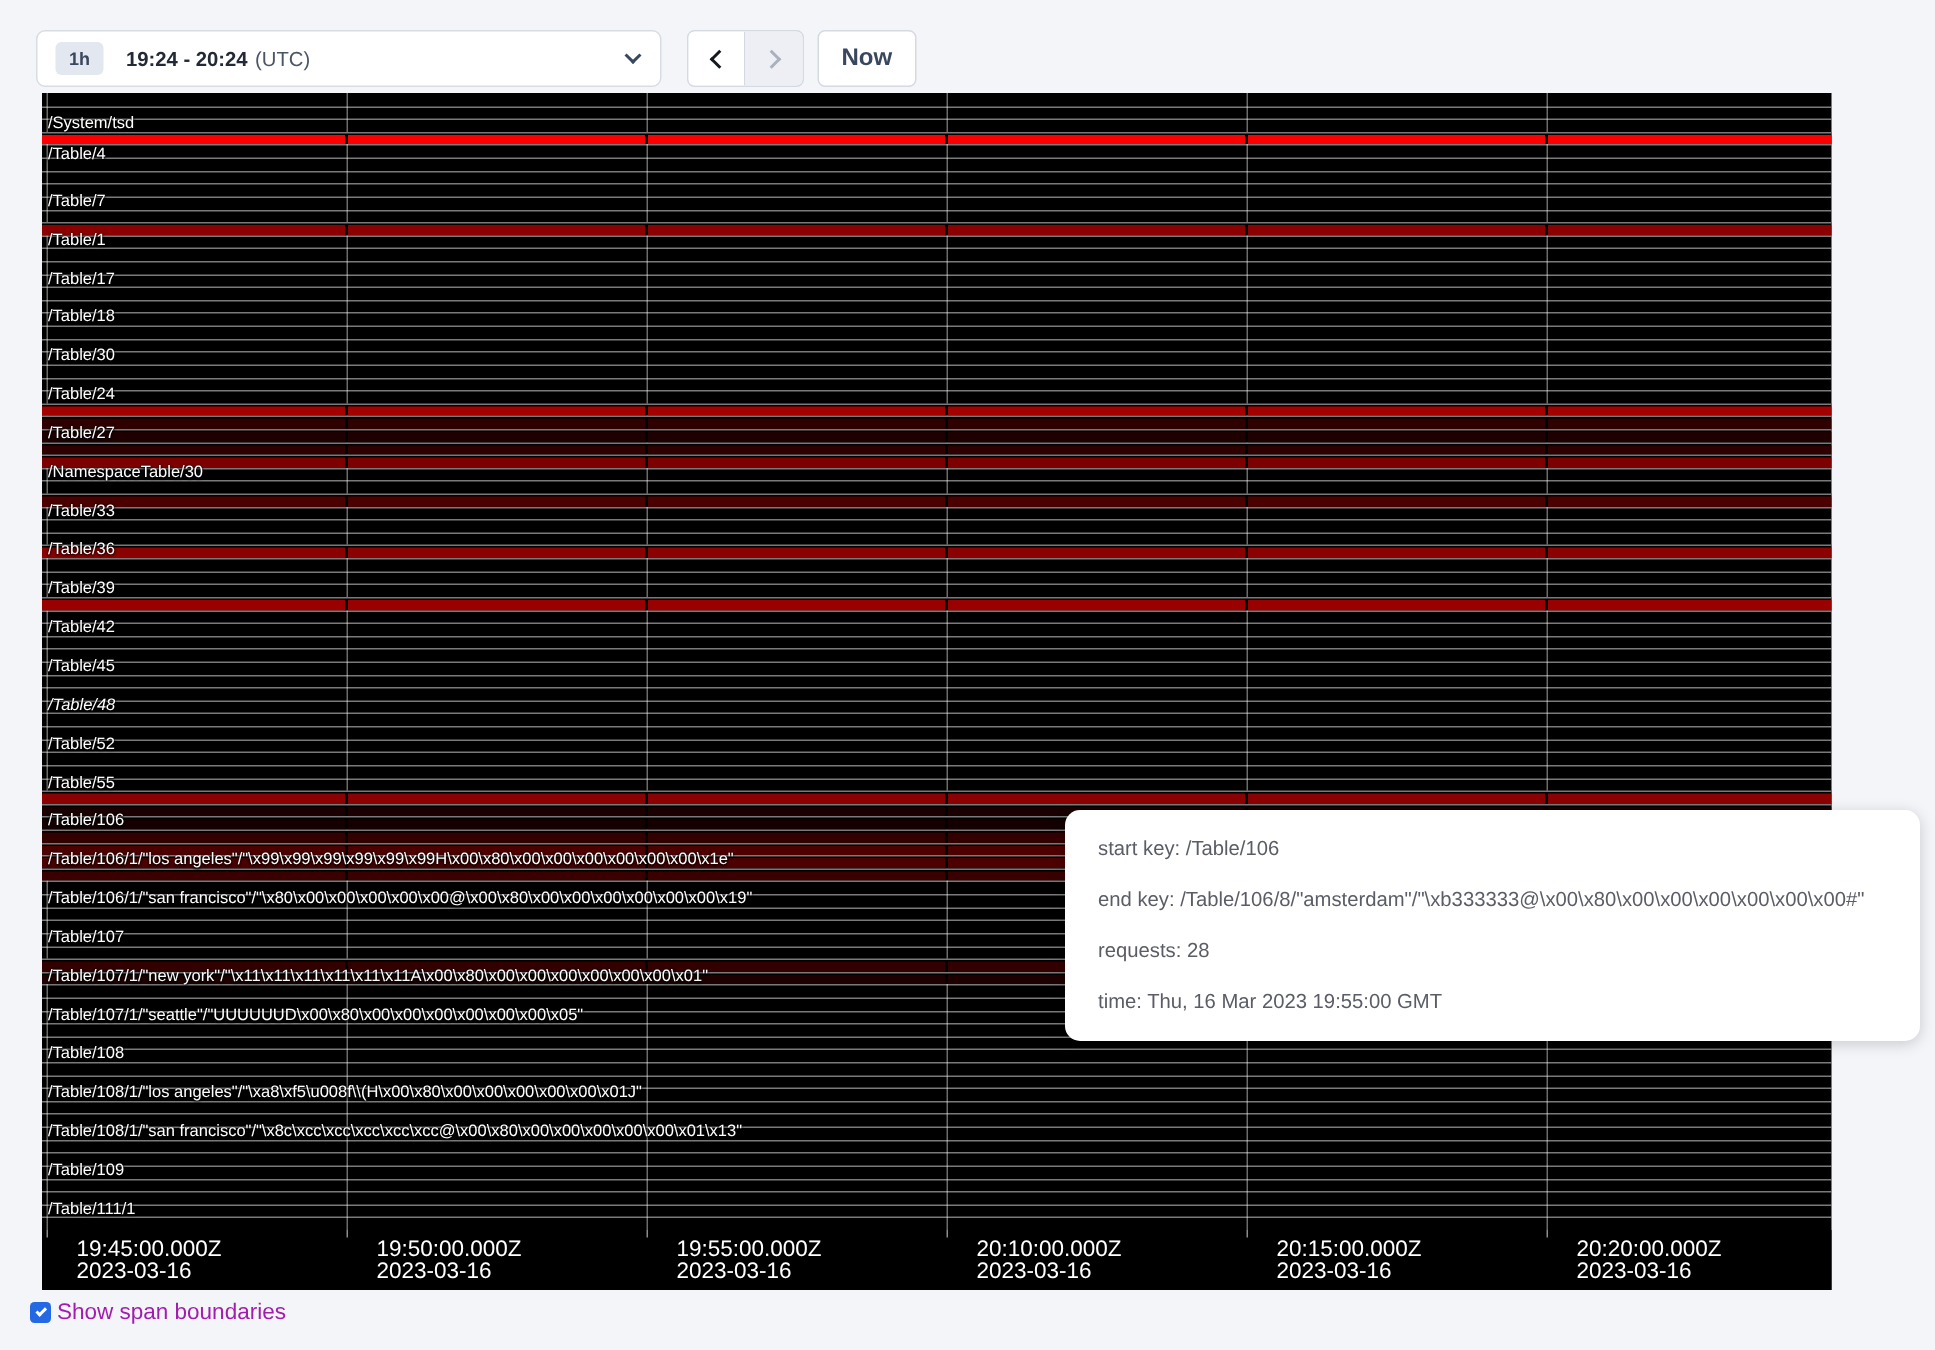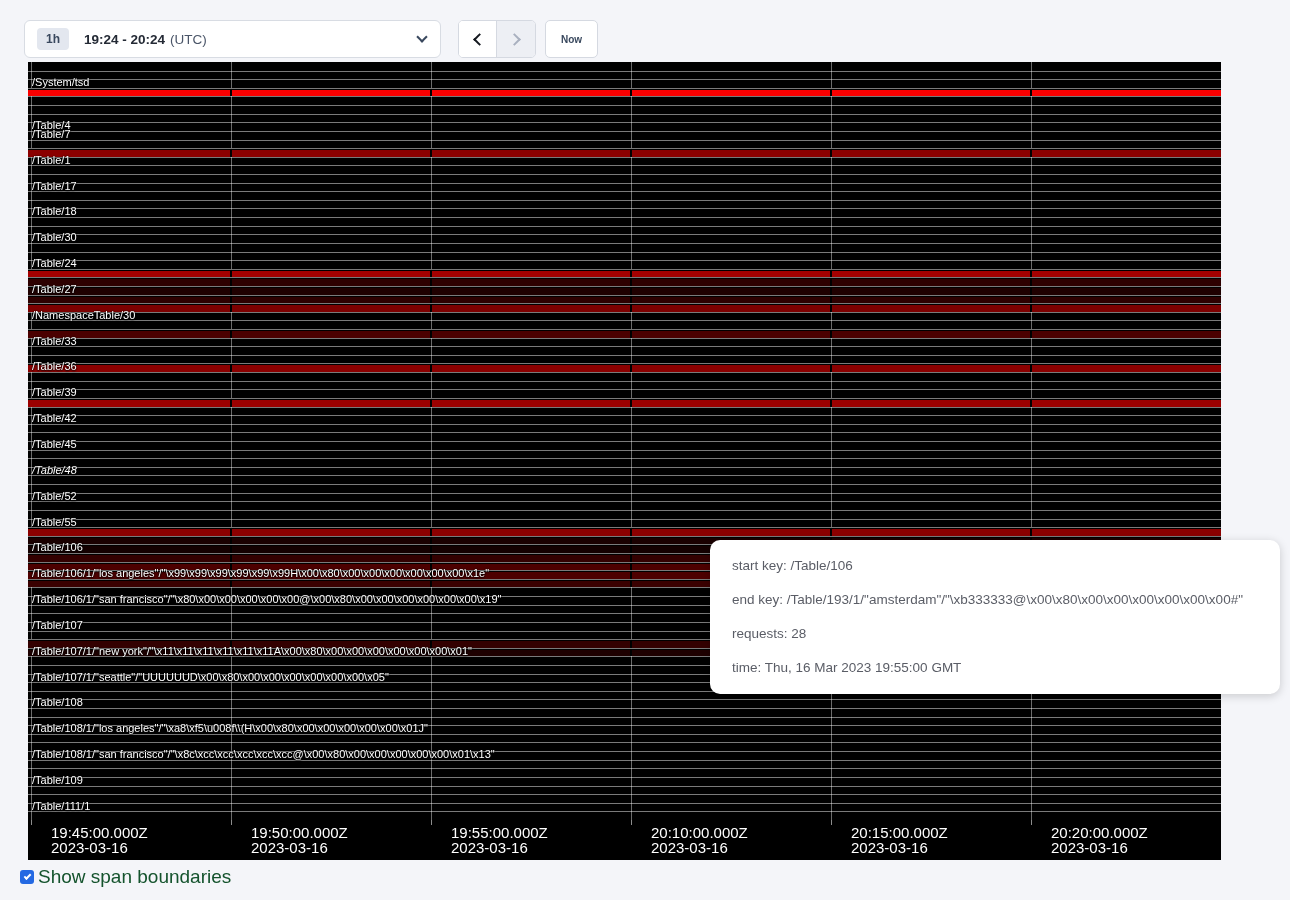--- a/index.html
+++ b/index.html
@@ -29,21 +29,21 @@
     border:1px solid #d5d9e1; border-radius:5px; display:flex; overflow:hidden; background:#fff;
   }
   .nav-btn { width:50%; display:flex; align-items:center; justify-content:center; cursor:pointer; }
   .nav-btn.prev { border-right:1px solid #d5d9e1; background:#fff; }
   .nav-btn.next { background:#edeff4; cursor:default; }
   .chev-left  { width:9px; height:9px; border-left:2.5px solid #14181f; border-bottom:2.5px solid #14181f; transform:rotate(45deg); margin-left:3px; }
   .chev-right { width:9px; height:9px; border-left:2.5px solid #a9b0bf; border-bottom:2.5px solid #a9b0bf; transform:rotate(225deg); margin-right:3px; }
   .now-btn {
     position:absolute; left:545px; top:20px; height:38px; padding:0 15px;
     background:#fff; border:1px solid #d5d9e1; border-radius:5px;
-    font-size:10px; font-weight:bold; color:#39485e; cursor:pointer;
+    font-size:16px; font-weight:bold; color:#39485e; cursor:pointer;
     display:flex; align-items:center;
   }
   
   .kv-canvas {
     position:absolute; left:28px; top:62px; width:1193px; height:798px;
     background:#000;
   }
   .kv-rows { position:absolute; left:0; top:0; width:1193px; height:758px; overflow:hidden; }
   .grid-line { position:absolute; top:0; width:1px; height:758px; background:rgba(255,255,255,0.42); }
   .hm-row { position:absolute; left:0; width:1193px; border-top:1px solid rgba(255,255,255,0.48); }
@@ -63,21 +63,21 @@
   }
   .kv-tooltip p { font-size:13.5px; color:#5a5d66; line-height:14px; margin-bottom:20px; white-space:nowrap; }
   .kv-tooltip p:last-child { margin-bottom:0; }
   
   .footer-row { position:absolute; left:20px; top:866px; display:flex; align-items:center; }
   .checkbox {
     width:14px; height:14px; background:#2469e3; border-radius:3px;
     display:flex; align-items:center; justify-content:center; cursor:pointer;
   }
   .checkmark { width:7px; height:4px; border-left:2px solid #fff; border-bottom:2px solid #fff; transform:rotate(-45deg); margin-top:-2px; }
-  .checkbox-label { margin-left:4px; font-size:19px; color:#14532d;text-align:center; }
+  .checkbox-label { margin-left:4px; font-size:15px; color:#a21caf;text-align:center; }
 </style>
 </head>
 <body>
 
 <div class="time-select">
   <span class="range-badge">1h</span>
   <span class="range-text">19:24 - 20:24</span>
   <span class="range-suffix">(UTC)</span>
   <span class="chev chev-down"></span>
 </div>
@@ -316,21 +316,21 @@
       <div class="hm-row" style="top: 680.48px; height: 8.61px;"></div>
       <div class="hm-row" style="top: 689.09px; height: 8.61px;"></div>
       <div class="hm-row" style="top: 697.7px; height: 8.61px;"></div>
       <div class="hm-row" style="top: 706.32px; height: 8.61px;"></div>
       <div class="hm-row" style="top: 714.93px; height: 8.61px;"></div>
       <div class="hm-row" style="top: 723.55px; height: 8.61px;"></div>
       <div class="hm-row" style="top: 732.16px; height: 8.61px;"></div>
       <div class="hm-row" style="top: 740.77px; height: 8.61px;"></div>
       <div class="hm-row" style="top: 749.39px; height: 8.61px;"></div>
       <div class="hm-label" style="top: 15.23px;">/System/tsd</div>
-      <div class="hm-label" style="top: 58px;">/Table/4</div>
+      <div class="hm-label" style="top: 36px;">/Table/4</div>
       <div class="hm-label" style="top: 66.91px;">/Table/7</div>
       <div class="hm-label" style="top: 92.75px;">/Table/1</div>
       <div class="hm-label" style="top: 118.59px;">/Table/17</div>
       <div class="hm-label" style="top: 144.43px;">/Table/18</div>
       <div class="hm-label" style="top: 170.27px;">/Table/30</div>
       <div class="hm-label" style="top: 196.11px;">/Table/24</div>
       <div class="hm-label" style="top: 221.95px;">/Table/27</div>
       <div class="hm-label" style="top: 247.8px;">/NamespaceTable/30</div>
       <div class="hm-label" style="top: 273.64px;">/Table/33</div>
       <div class="hm-label" style="top: 299.48px;">/Table/36</div>
@@ -381,21 +381,21 @@
       <div class="axis-tick-mark" style="left: 1003px;"></div>
       <div class="axis-tick-label" style="left: 1003px;">
         <div>20:20:00.000Z</div>
         <div>2023-03-16</div>
       </div>
     </div>
 </div>
 
 <div class="kv-tooltip">
     <p>start key: /Table/106</p>
-    <p>end key: /Table/193/1/"amsterdam"/"\xb333333@\x00\x80\x00\x00\x00\x00\x00\x00#"</p>
+    <p>end key: /Table/106/8/"amsterdam"/"\xb333333@\x00\x80\x00\x00\x00\x00\x00\x00#"</p>
     <p>requests: 28</p>
     <p>time: Thu, 16 Mar 2023 19:55:00 GMT</p>
   </div>
 
 <div class="footer-row">
   <div class="checkbox">
     <span class="checkmark"></span>
   </div>
   <span class="checkbox-label">Show span boundaries</span>
 </div>

